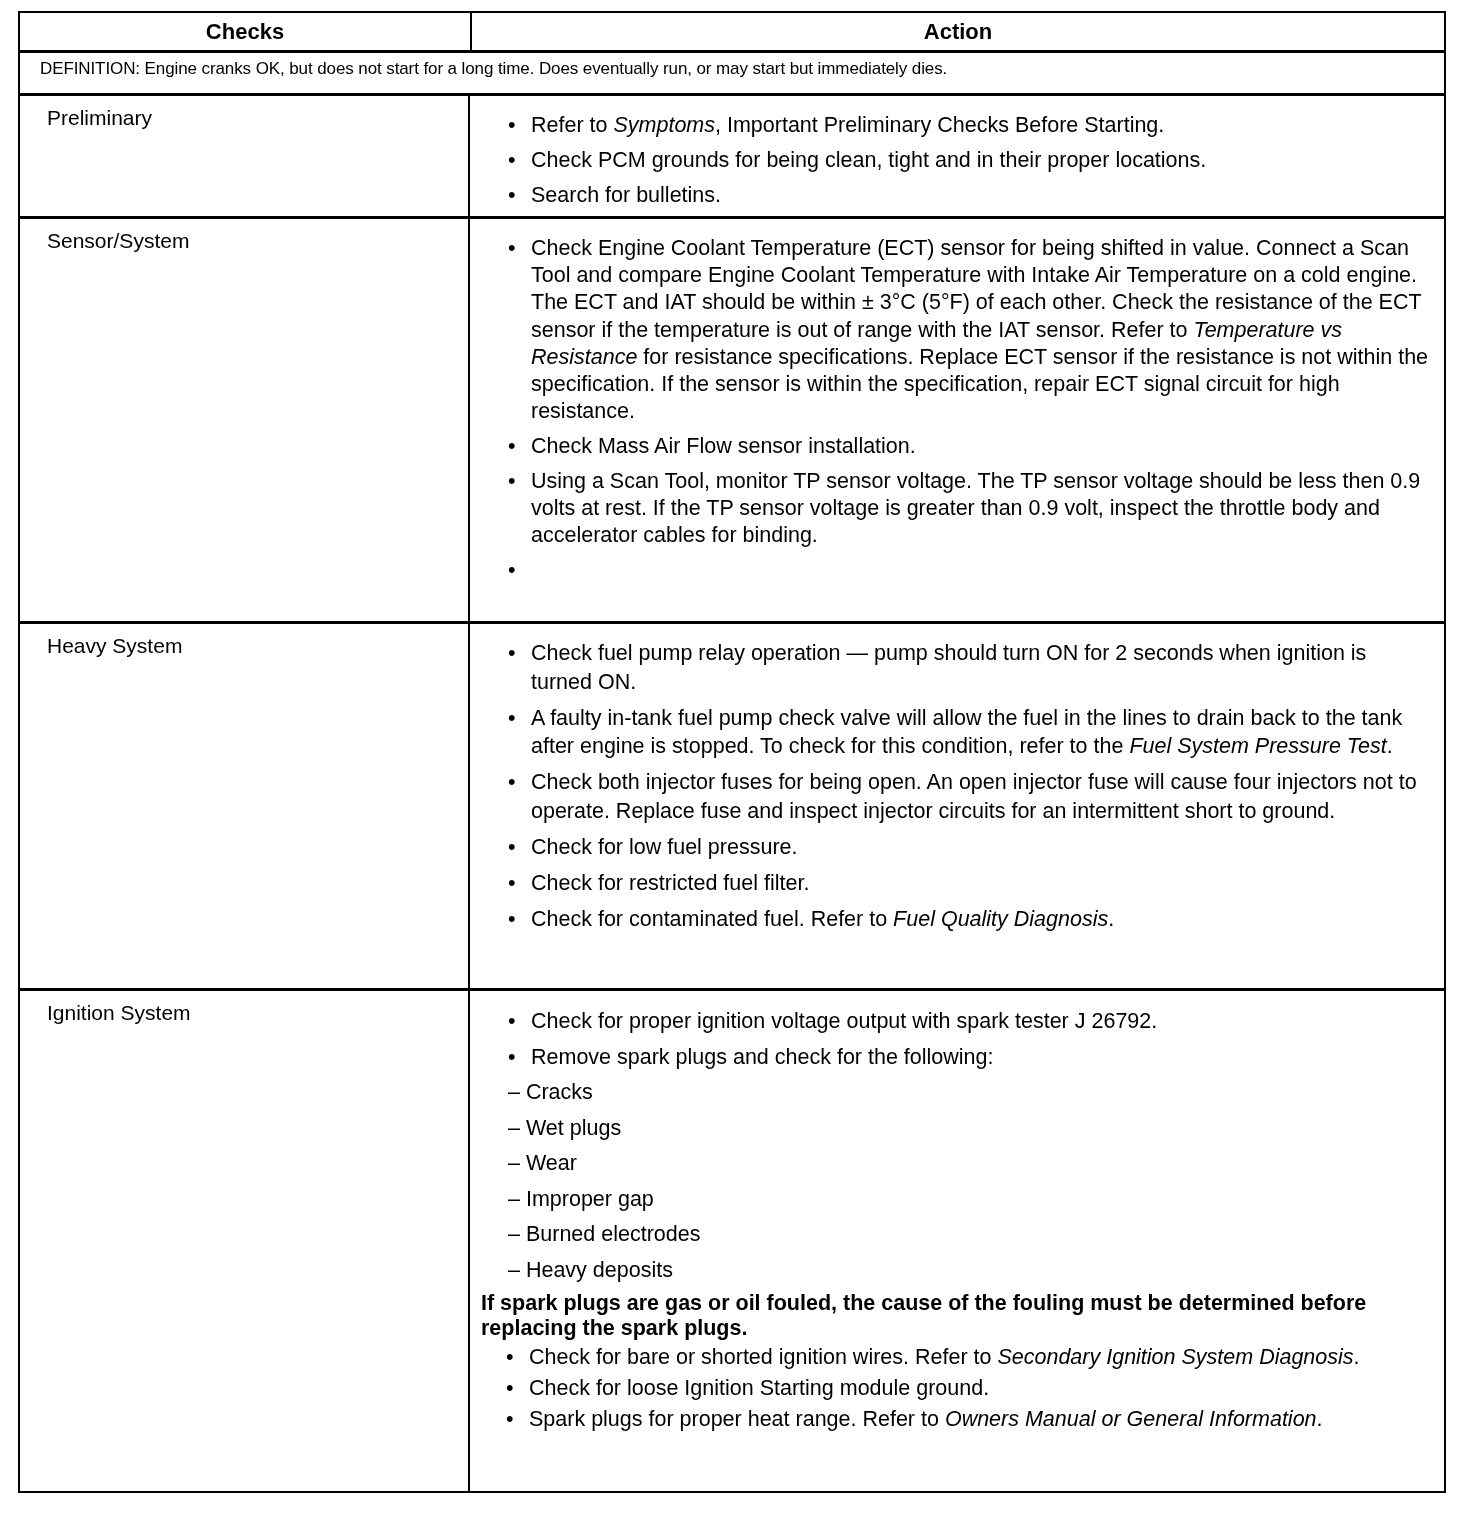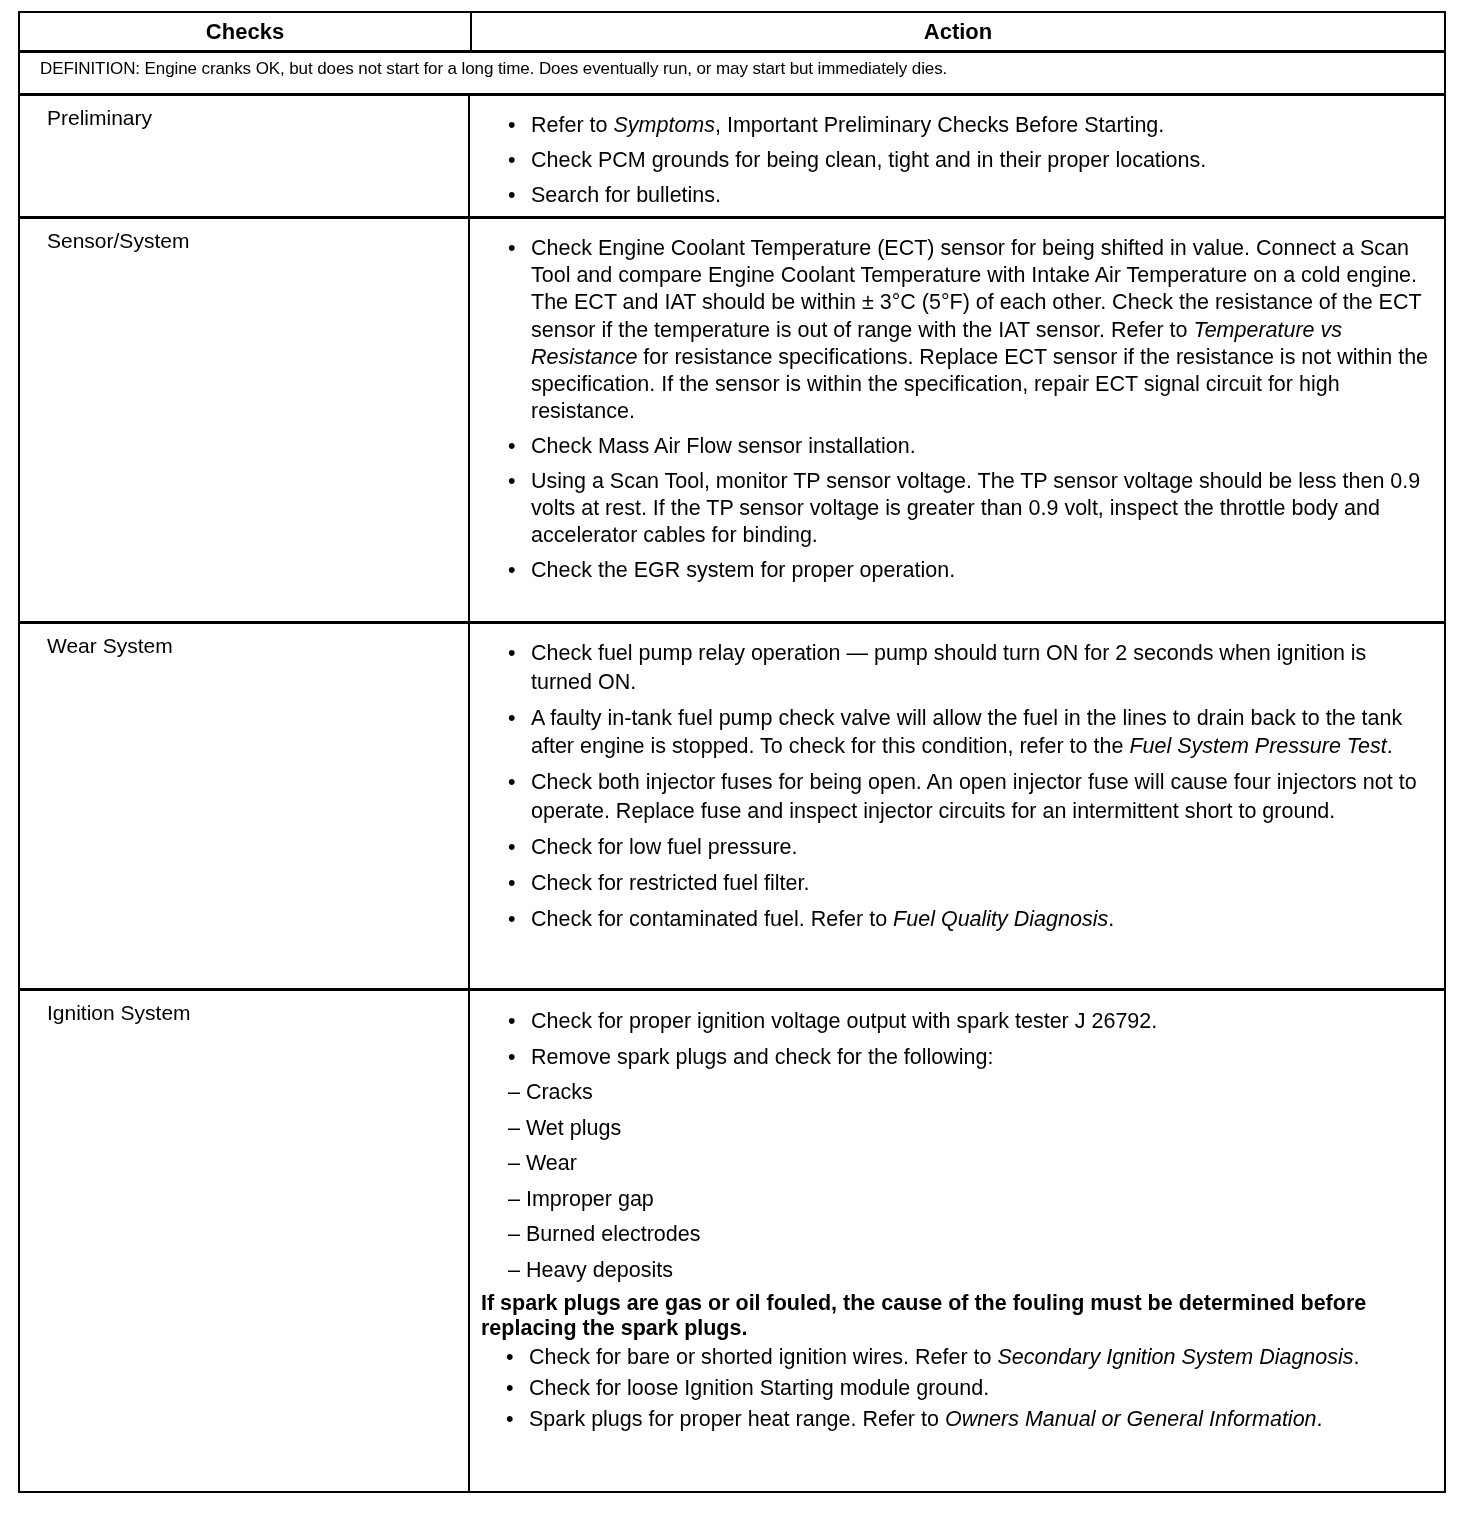--- a/index.html
+++ b/index.html
@@ -32,36 +32,36 @@
 <div class="hline" style="top:621px;"></div>
 <div class="hline" style="top:988px;"></div>
 
 <div class="hdr" style="left:20px; width:450px;">Checks</div>
 <div class="hdr" style="left:472px; width:972px;">Action</div>
 
 <div class="def">DEFINITION: Engine cranks OK, but does not start for a long time. Does eventually run, or may start but immediately dies.</div>
 
 <div class="check" style="top:106px;">Preliminary</div>
 <div class="check" style="top:229px;">Sensor/System</div>
-<div class="check" style="top:634px;">Wear System</div>
+<div class="check" style="top:634px;">Heavy System</div>
 <div class="check" style="top:1001px;">Ignition System</div>
 
 <div class="action" style="top:112px;">
   <ul id="list-0">
       <li><span class="bullet">•</span><span>Refer to </span><em>Symptoms</em><span>, Important Preliminary Checks Before Starting.</span></li>
       <li><span class="bullet">•</span><span>Check PCM grounds for being clean, tight and in their proper locations.</span></li>
       <li><span class="bullet">•</span><span>Search for bulletins.</span></li>
     </ul>
 </div>
 <div class="action" style="top:235px; line-height:27.2px;">
   <ul id="list-1">
       <li><span class="bullet">•</span><span>Check Engine Coolant Temperature (ECT) sensor for being shifted in value. Connect a Scan Tool and compare Engine Coolant Temperature with Intake Air Temperature on a cold engine. The ECT and IAT should be within ± 3°C (5°F) of each other. Check the resistance of the ECT sensor if the temperature is out of range with the IAT sensor. Refer to </span><em>Temperature vs Resistance</em><span> for resistance specifications. Replace ECT sensor if the resistance is not within the specification. If the sensor is within the specification, repair ECT signal circuit for high resistance.</span></li>
       <li><span class="bullet">•</span><span>Check Mass Air Flow sensor installation.</span></li>
       <li><span class="bullet">•</span><span>Using a Scan Tool, monitor TP sensor voltage. The TP sensor voltage should be less then 0.9 volts at rest. If the TP sensor voltage is greater than 0.9 volt, inspect the throttle body and accelerator cables for binding.</span></li>
-      <li><span class="bullet">•</span><span>Check the EGR system for proper operation.</span></li>
+      <li><span class="bullet">•</span></li>
     </ul>
 </div>
 <div class="action" style="top:639px; line-height:28.5px;">
   <ul id="list-2">
       <li><span class="bullet">•</span><span>Check fuel pump relay operation — pump should turn ON for 2 seconds when ignition is turned ON.</span></li>
       <li><span class="bullet">•</span><span>A faulty in-tank fuel pump check valve will allow the fuel in the lines to drain back to the tank after engine is stopped. To check for this condition, refer to the </span><em>Fuel System Pressure Test</em><span>.</span></li>
       <li><span class="bullet">•</span><span>Check both injector fuses for being open. An open injector fuse will cause four injectors not to operate. Replace fuse and inspect injector circuits for an intermittent short to ground.</span></li>
       <li><span class="bullet">•</span><span>Check for low fuel pressure.</span></li>
       <li><span class="bullet">•</span><span>Check for restricted fuel filter.</span></li>
       <li><span class="bullet">•</span><span>Check for contaminated fuel. Refer to </span><em>Fuel Quality Diagnosis</em><span>.</span></li>

